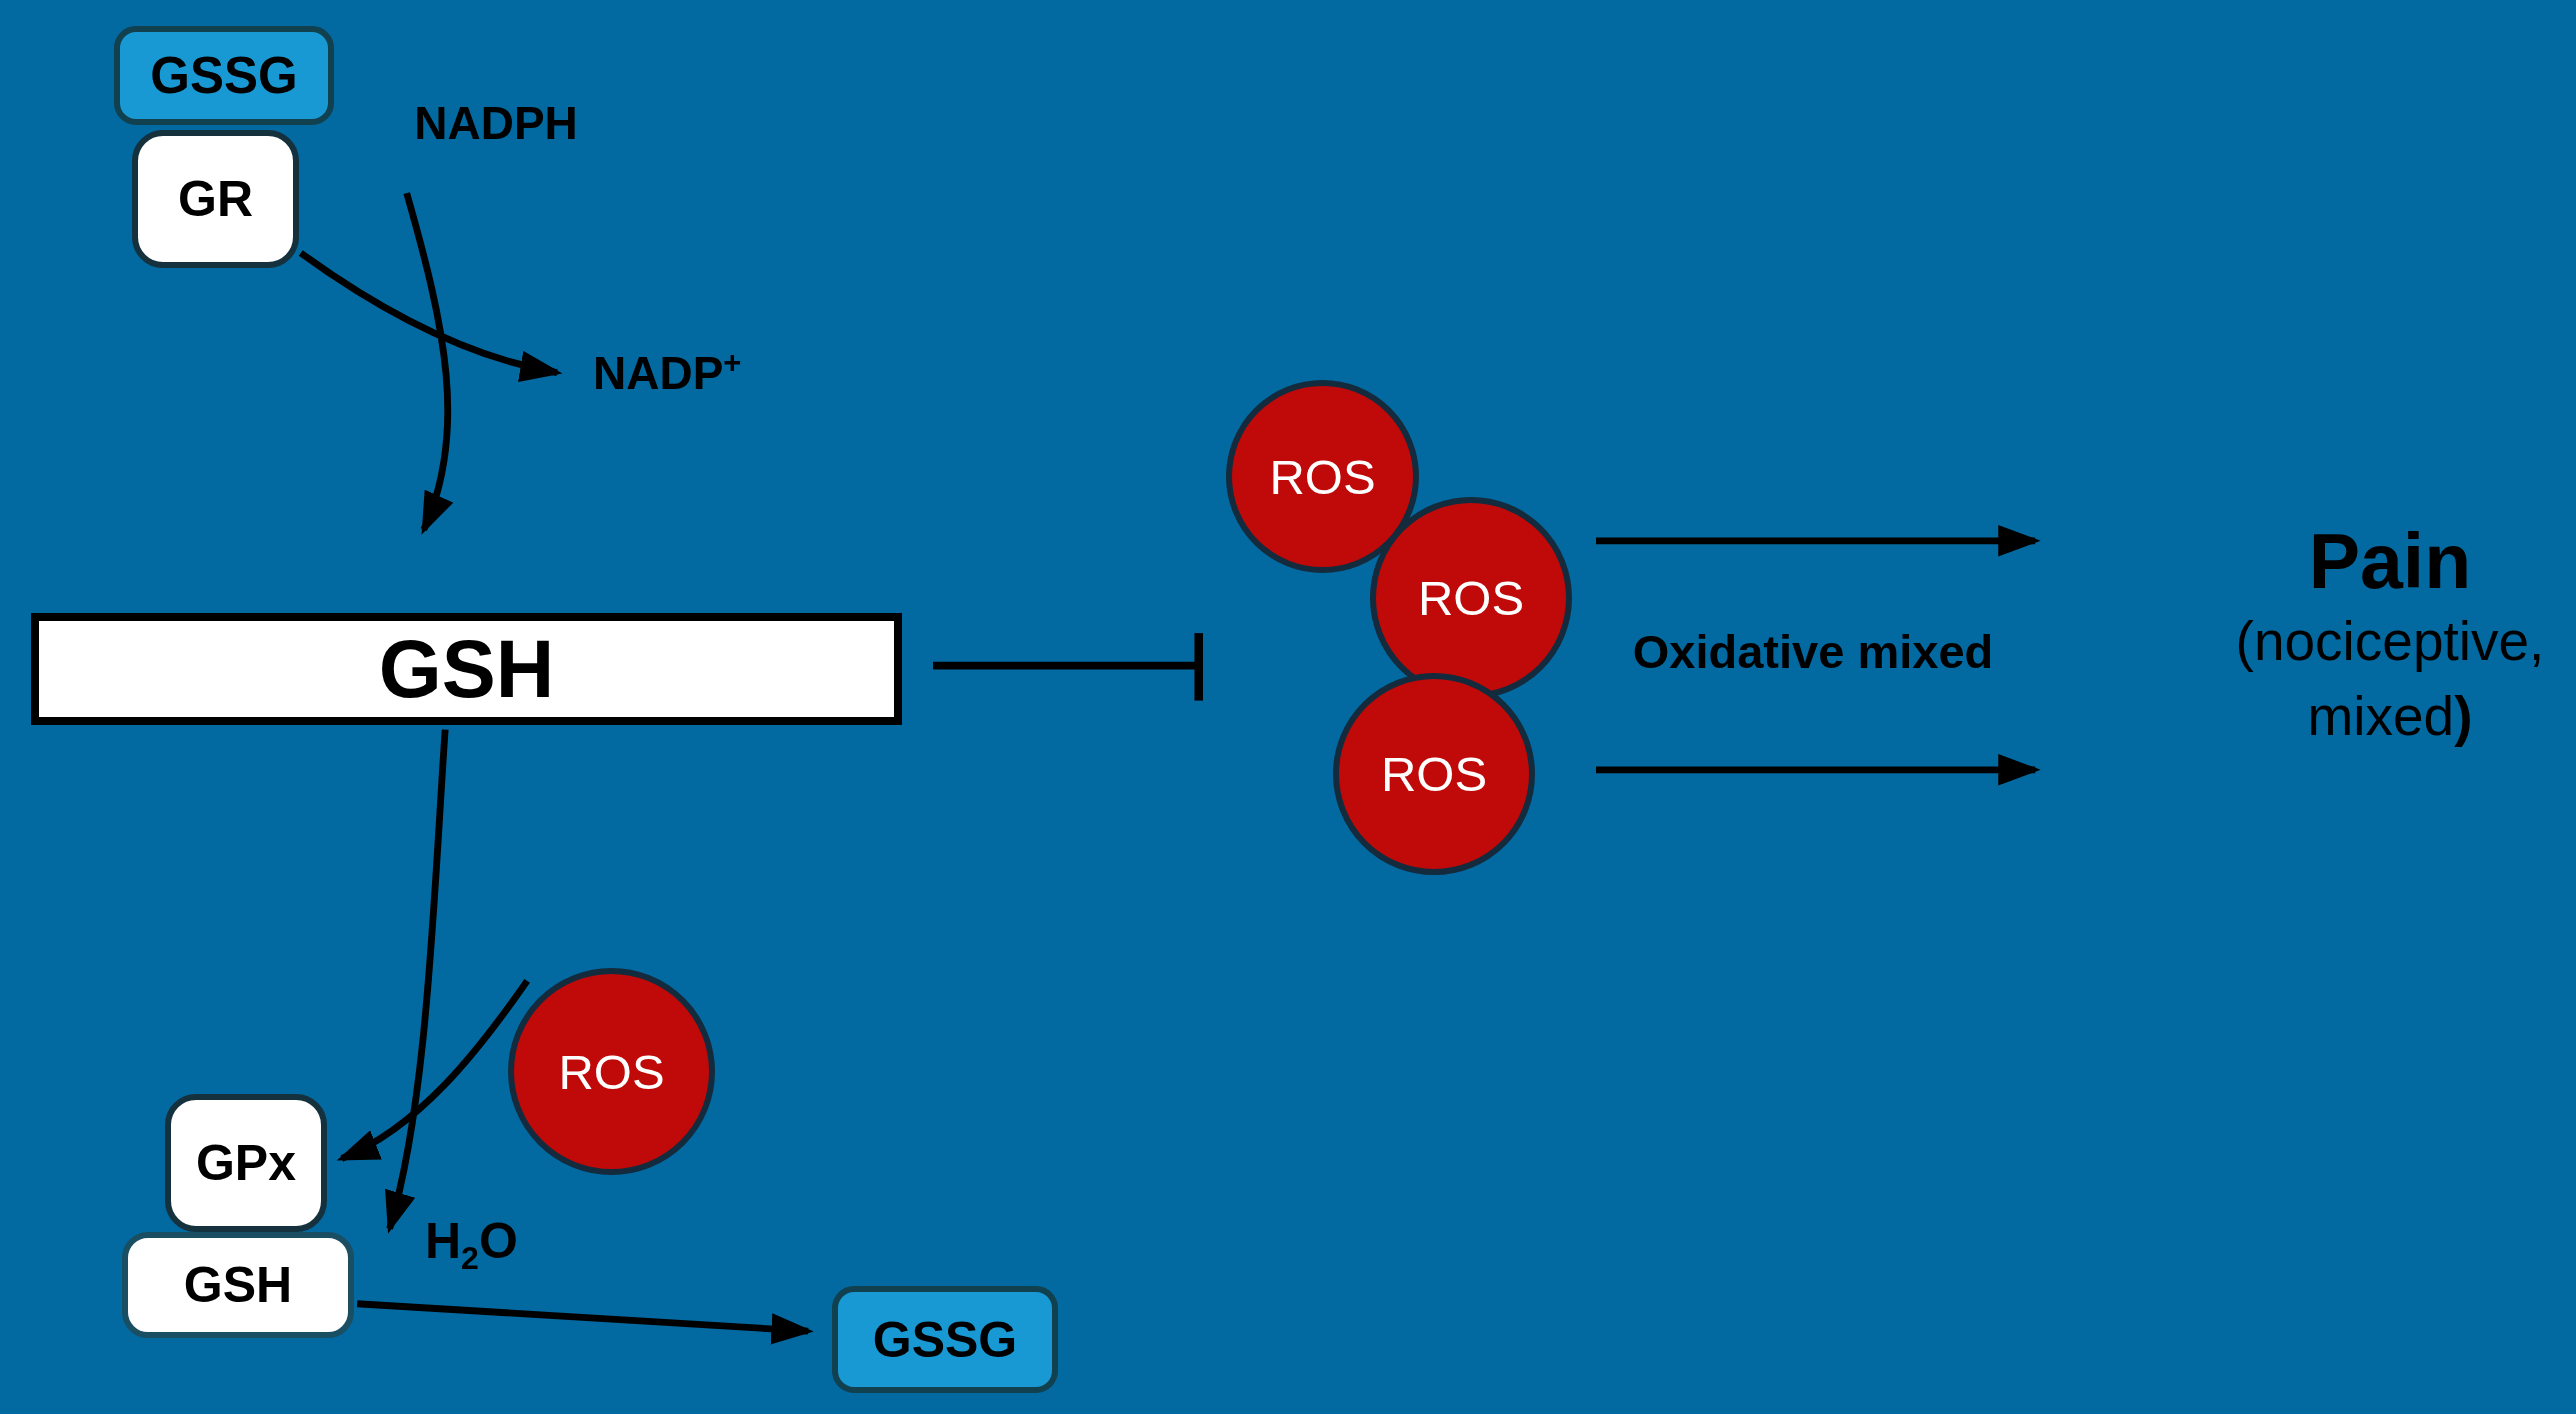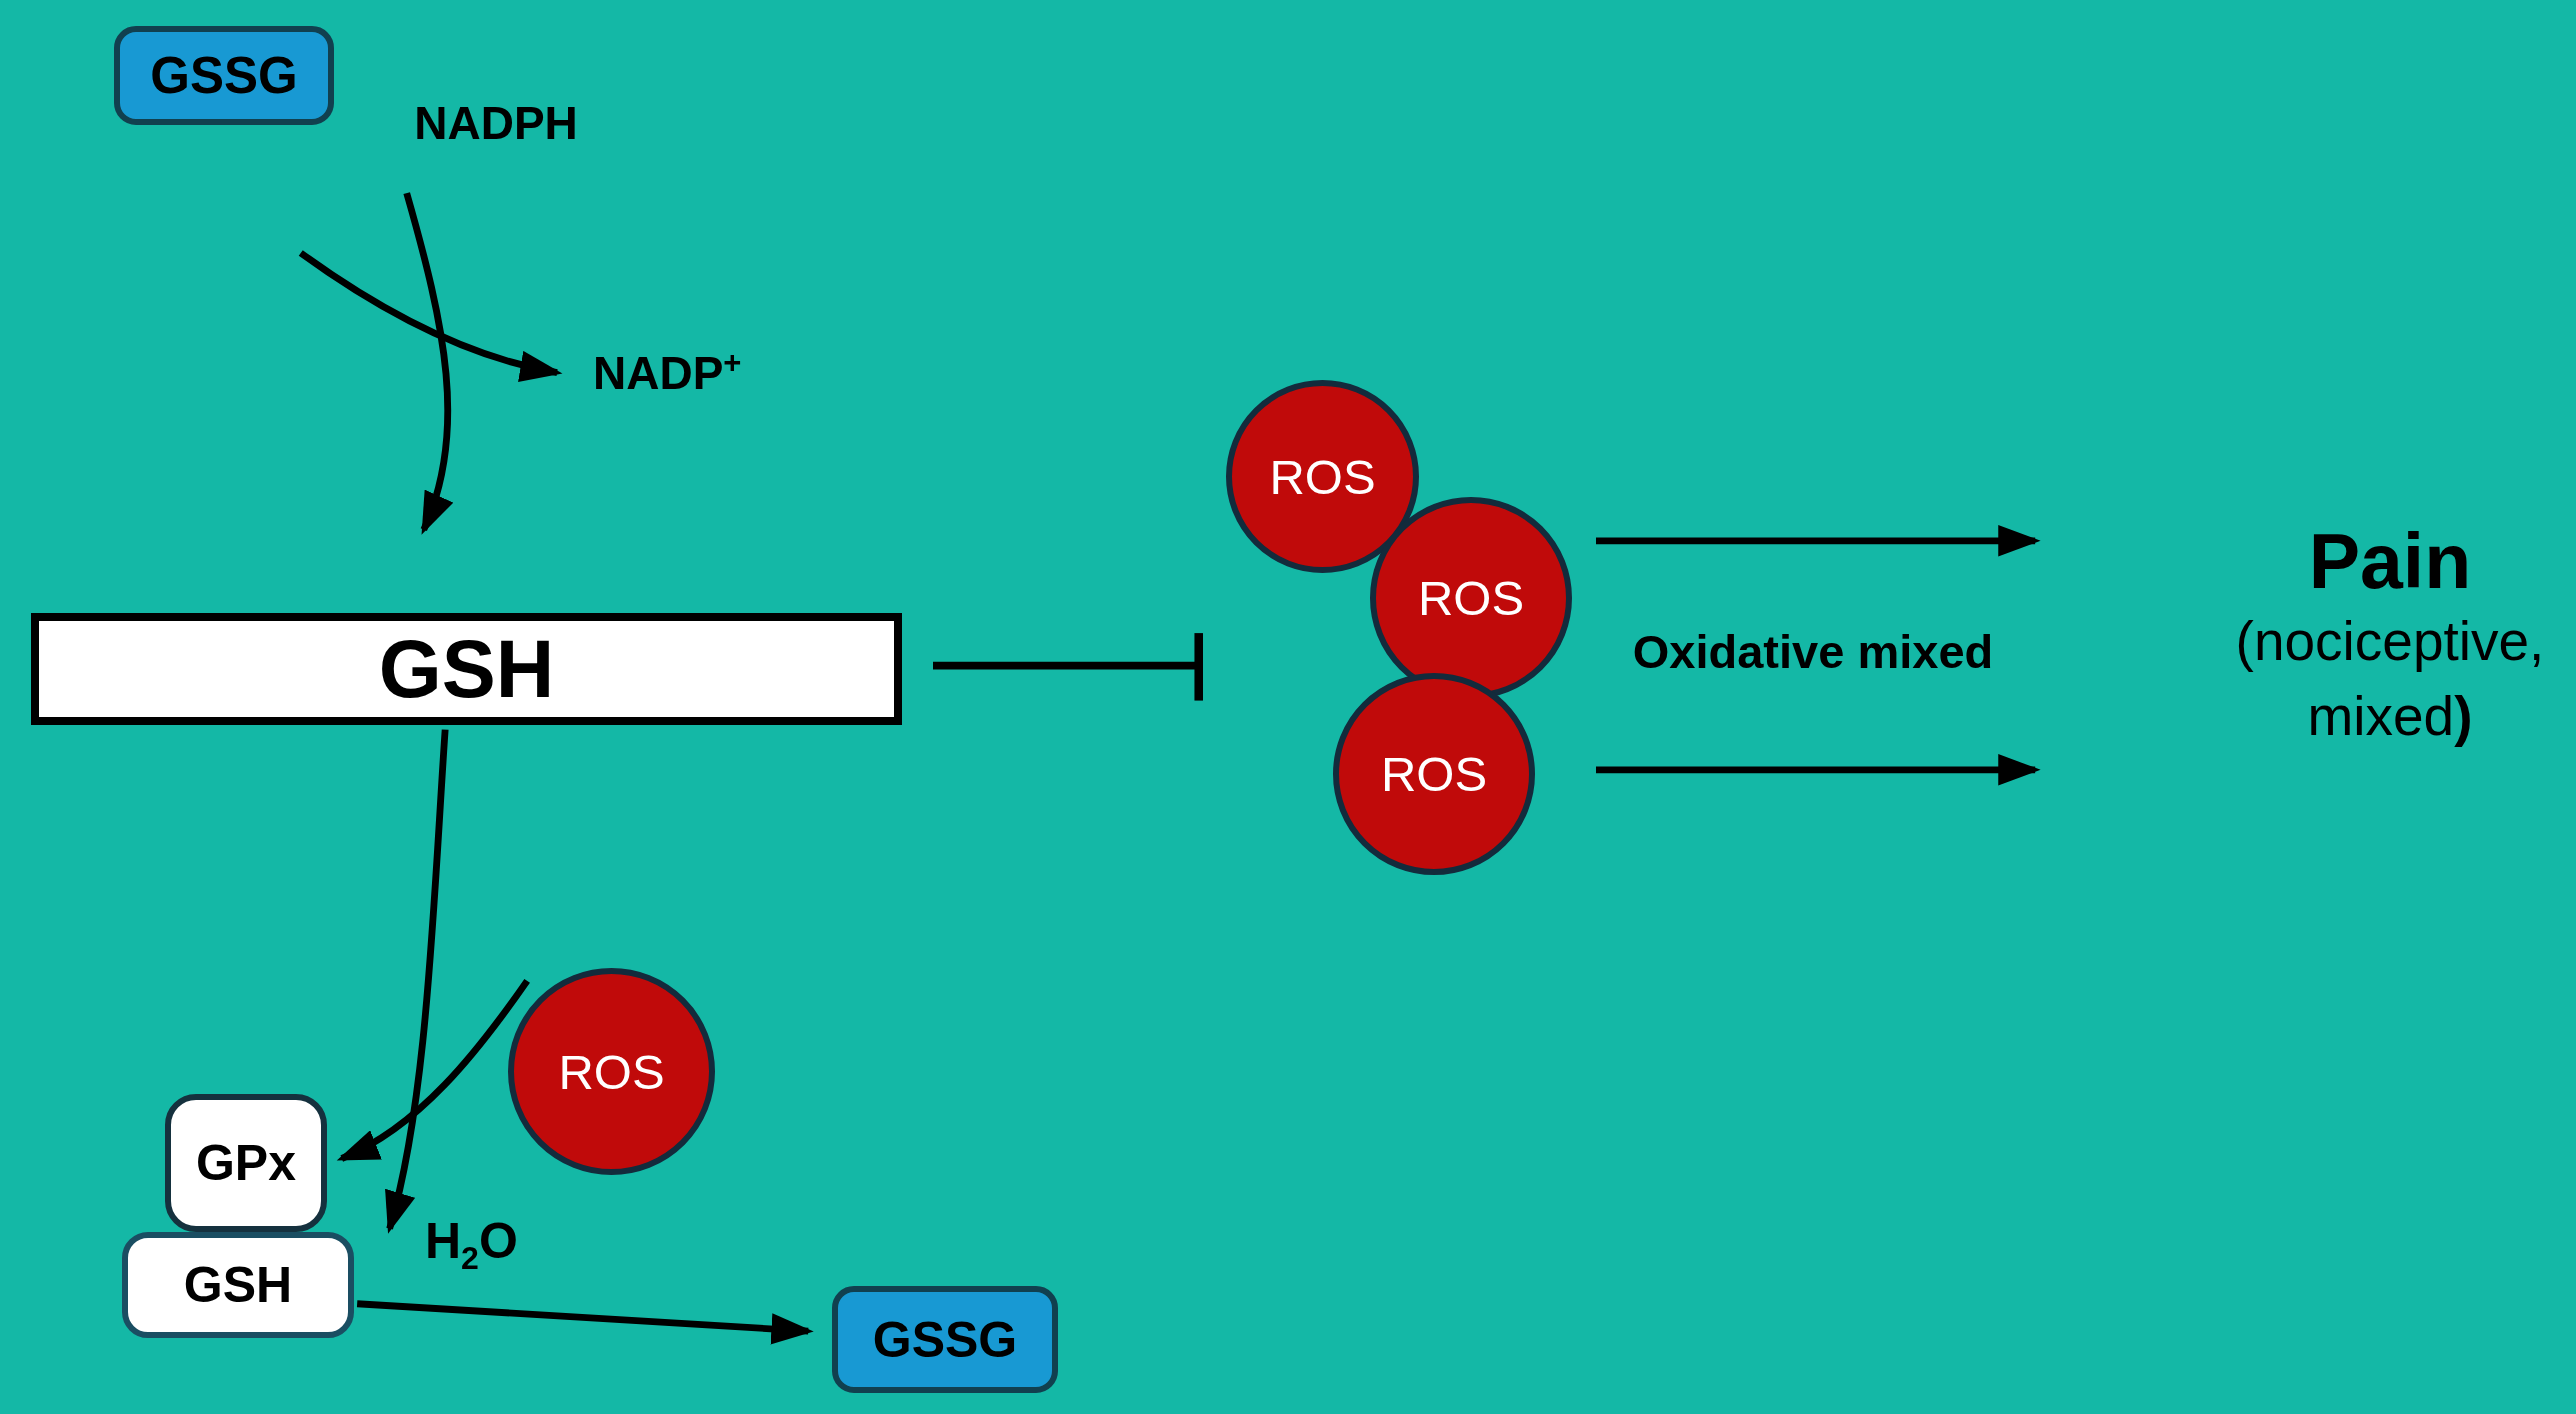--- a/index.html
+++ b/index.html
@@ -1,19 +1,19 @@
 <!DOCTYPE html>
 <html style="--blue-fill: #1899D3; --blue-border: #11404F; --red-fill: #C00A0A; --red-border: #132B3C; --navy-border: #15313E; --teal-border: #1A4E62; --line-color: #000000;font-size:13.7px"><head>
 <meta charset="utf-8">
 <style>
   html,body{margin:0;padding:0;background:#fff;}
   #canvas{
     position:relative;
     width:2576px;height:1414px;
-    background:#14b8a6;
+    background:#0369a1;
     font-family:"Liberation Sans", sans-serif;
     overflow:hidden;
   }
   #wires{position:absolute;left:0;top:0;width:2576px;height:1414px;z-index:1;}
   .stroke{stroke:var(--line-color,#000);fill:none;}
   .arrowhead{fill:var(--line-color,#000);}
 
   .node{
     position:absolute;display:flex;align-items:center;justify-content:center;
     box-sizing:border-box;background:#fff;color:#000;font-weight:bold;z-index:2;
@@ -81,20 +81,21 @@
 
     <path class="stroke" stroke-width="8" marker-end="url(#arrow)" d="M 521,854 C 507,1060 500,1290 456,1438"></path>
 
     <path class="stroke" stroke-width="8" marker-end="url(#arrow)" d="M 617,1148 C 560,1230 490,1320 400,1356"></path>
 
     <path class="stroke" stroke-width="8" marker-end="url(#arrow)" d="M 418,1526 L 946,1558"></path>
   </svg>
 
   <div class="node blue-box gssg-top">GSSG</div>
 
+  <div class="node navy-box gr-box">GR</div>
 
   <div class="lbl lbl-nadph">NADPH</div>
 
   <div class="lbl lbl-nadp"><span>NADP</span><sup>+</sup></div>
 
   <div class="node gsh-main">GSH</div>
 
   <div class="ros-circle ros-a">ROS</div>
   <div class="ros-circle ros-b">ROS</div>
   <div class="ros-circle ros-c">ROS</div>

